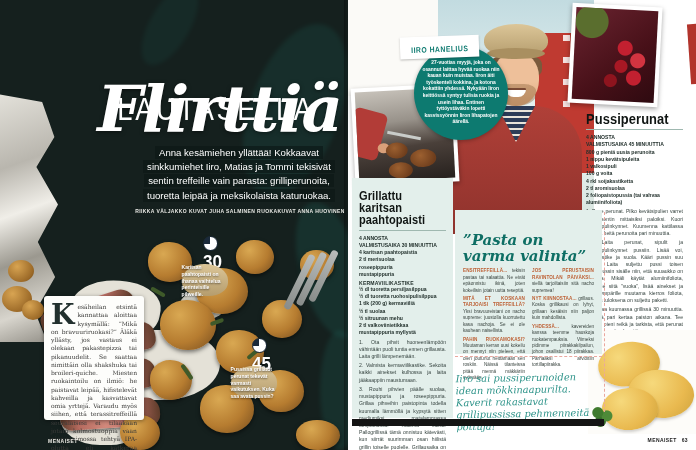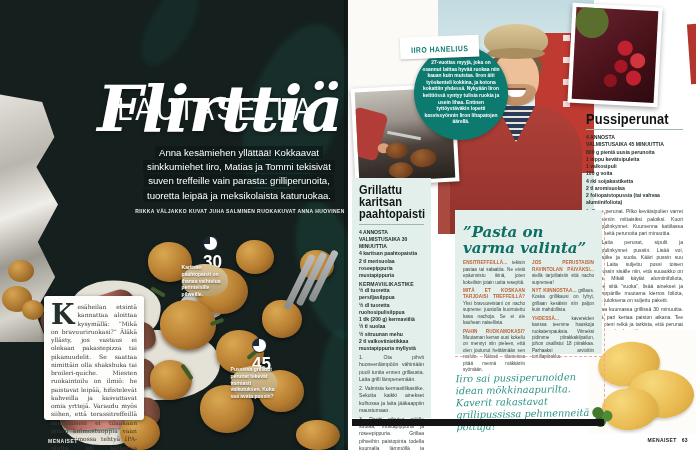--- a/index.html
+++ b/index.html
@@ -165,30 +165,30 @@
 
   .name-tag{position:absolute;left:52px;top:36px;padding:2px 6px;background:#fff;transform:rotate(-2deg);
       box-shadow:0 1px 2px rgba(0,0,0,.25);z-index:5;}
   .name-tag span{display:inline-block;font-size:8px;font-weight:bold;letter-spacing:.6px;color:#0d7a70;
       transform:scaleX(.85);transform-origin:center;white-space:nowrap;}
   .bio-circle{position:absolute;left:66px;top:46px;width:94px;height:94px;border-radius:50%;background:#0d7a70;
       display:flex;align-items:center;justify-content:center;z-index:4;box-shadow:0 1px 4px rgba(0,0,0,.3);}
   .bio-circle p{margin:0;width:78px;font-size:4.9px;line-height:1.35;color:#fff;text-align:center;font-weight:bold;}
 
   .mint{background:#e3efeb;}
-  .lamb-card{position:absolute;left:4px;top:178px;width:79px;height:240px;padding:6px 7px;z-index:2;}
+  .lamb-card{position:absolute;left:4px;top:178px;width:101px;height:240px;padding:12px 7px;z-index:2;}
   .recipe-title{margin:0 0 3px 0;font-size:12px;font-weight:bold;color:#101513;line-height:1.02;
       transform:scaleX(.92);transform-origin:left;letter-spacing:.1px;}
   .rule{border-top:1px solid #9fb8b0;margin:3px 0 4px 0;}
   .meta,.ing{margin:0;font-size:5.1px;line-height:1.42;font-weight:bold;color:#22302c;}
   .subhead{margin:2px 0 0 0;font-size:5.1px;font-weight:bold;color:#22302c;letter-spacing:.2px;}
   .step{margin:0 0 2px 0;font-size:5.1px;line-height:1.42;color:#33413d;text-align:justify;}
   .steps{margin-top:2px;}
 
-  .qa-card{position:absolute;left:107px;top:210px;width:147px;height:144px;padding:14px 8px;z-index:2;}
+  .qa-card{position:absolute;left:107px;top:210px;width:147px;height:144px;padding:22px 8px;z-index:2;}
   .quote{margin:0 0 4px 0;font-family:"DejaVu Serif",serif;font-style:italic;font-weight:bold;
       font-size:15px;line-height:1.08;color:#0e6e64;}
   .qa-cols{column-count:2;column-gap:7px;}
   .qa-item{margin:0 0 2px 0;font-size:4.6px;line-height:1.4;color:#3a4540;text-align:justify;}
   .qa-item b{color:#bd5f33;letter-spacing:.1px;}
 
   .dash-v{position:absolute;left:256px;top:212px;height:200px;border-left:1.5px dashed #eaa79e;z-index:2;}
   .dash-h{position:absolute;left:107px;top:356px;width:147px;border-top:1.5px dashed #eaa79e;z-index:2;}
 
   .note{position:absolute;left:108px;top:362px;width:146px;font-family:"DejaVu Serif",serif;font-style:italic;
@@ -252,21 +252,21 @@
     <div class="green g2"></div>
     <div class="green g3"></div>
     <div class="green g4"></div>
     <div class="green g5"></div>
     <div class="fork fk1"></div>
     <div class="fork fk2"></div>
     <div class="fork fk3"></div>
 
     <h1 class="script-title">Flirttiä</h1>
     <div class="caps-title">LAUTASELLA</div>
-    <p class="standfirst"><span>Anna kesämiehen yllättää! Kokkaavat sinkkumiehet Iiro, Matias ja Tommi tekisivät suven treffeille vain parasta: grilliperunoita, tuoretta leipää ja meksikolaista katuruokaa.</span></p>
+    <p class="standfirst"><span>Anna kesämiehen yllättää! Kokkaavat sinkkumiehet Iiro, Matias ja Tommi tekisivät sentin treffeille vain parasta: grilliperunoita, tuoretta leipää ja meksikolaista katuruokaa.</span></p>
     <p class="byline">RIIKKA VÄLJAKKO KUVAT JUHA SALMINEN RUOKAKUVAT ANNA HUOVINEN</p>
 
     <div class="badge b30">
       <div class="clock"></div>
       <div class="num">30</div>
       <div class="unit">MIN</div>
       <div class="cap">Karitsan paahtopaisti on ihanaa vaihtelua perinteisille pihveille.</div>
     </div>
     <div class="badge b45">
       <div class="clock"></div>

